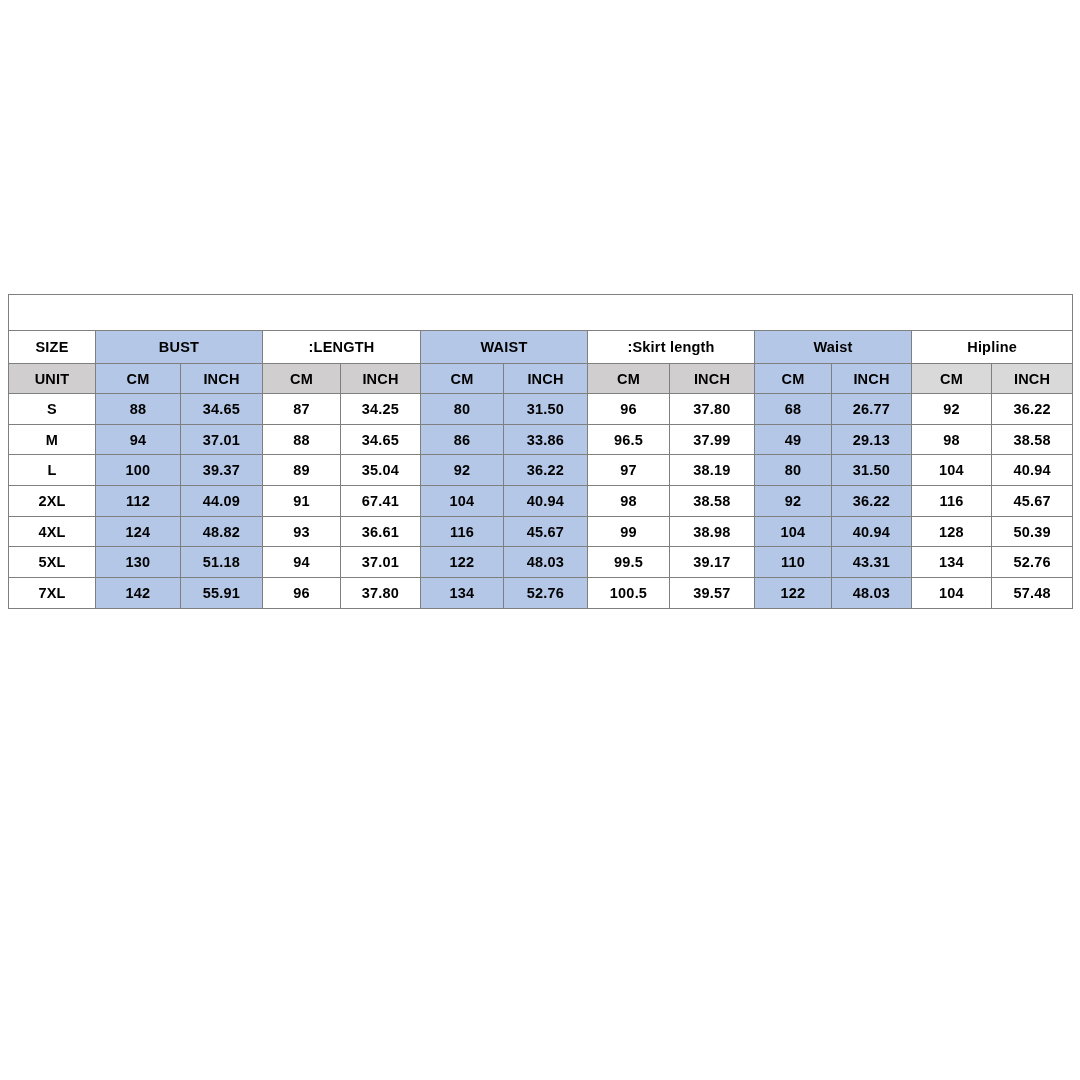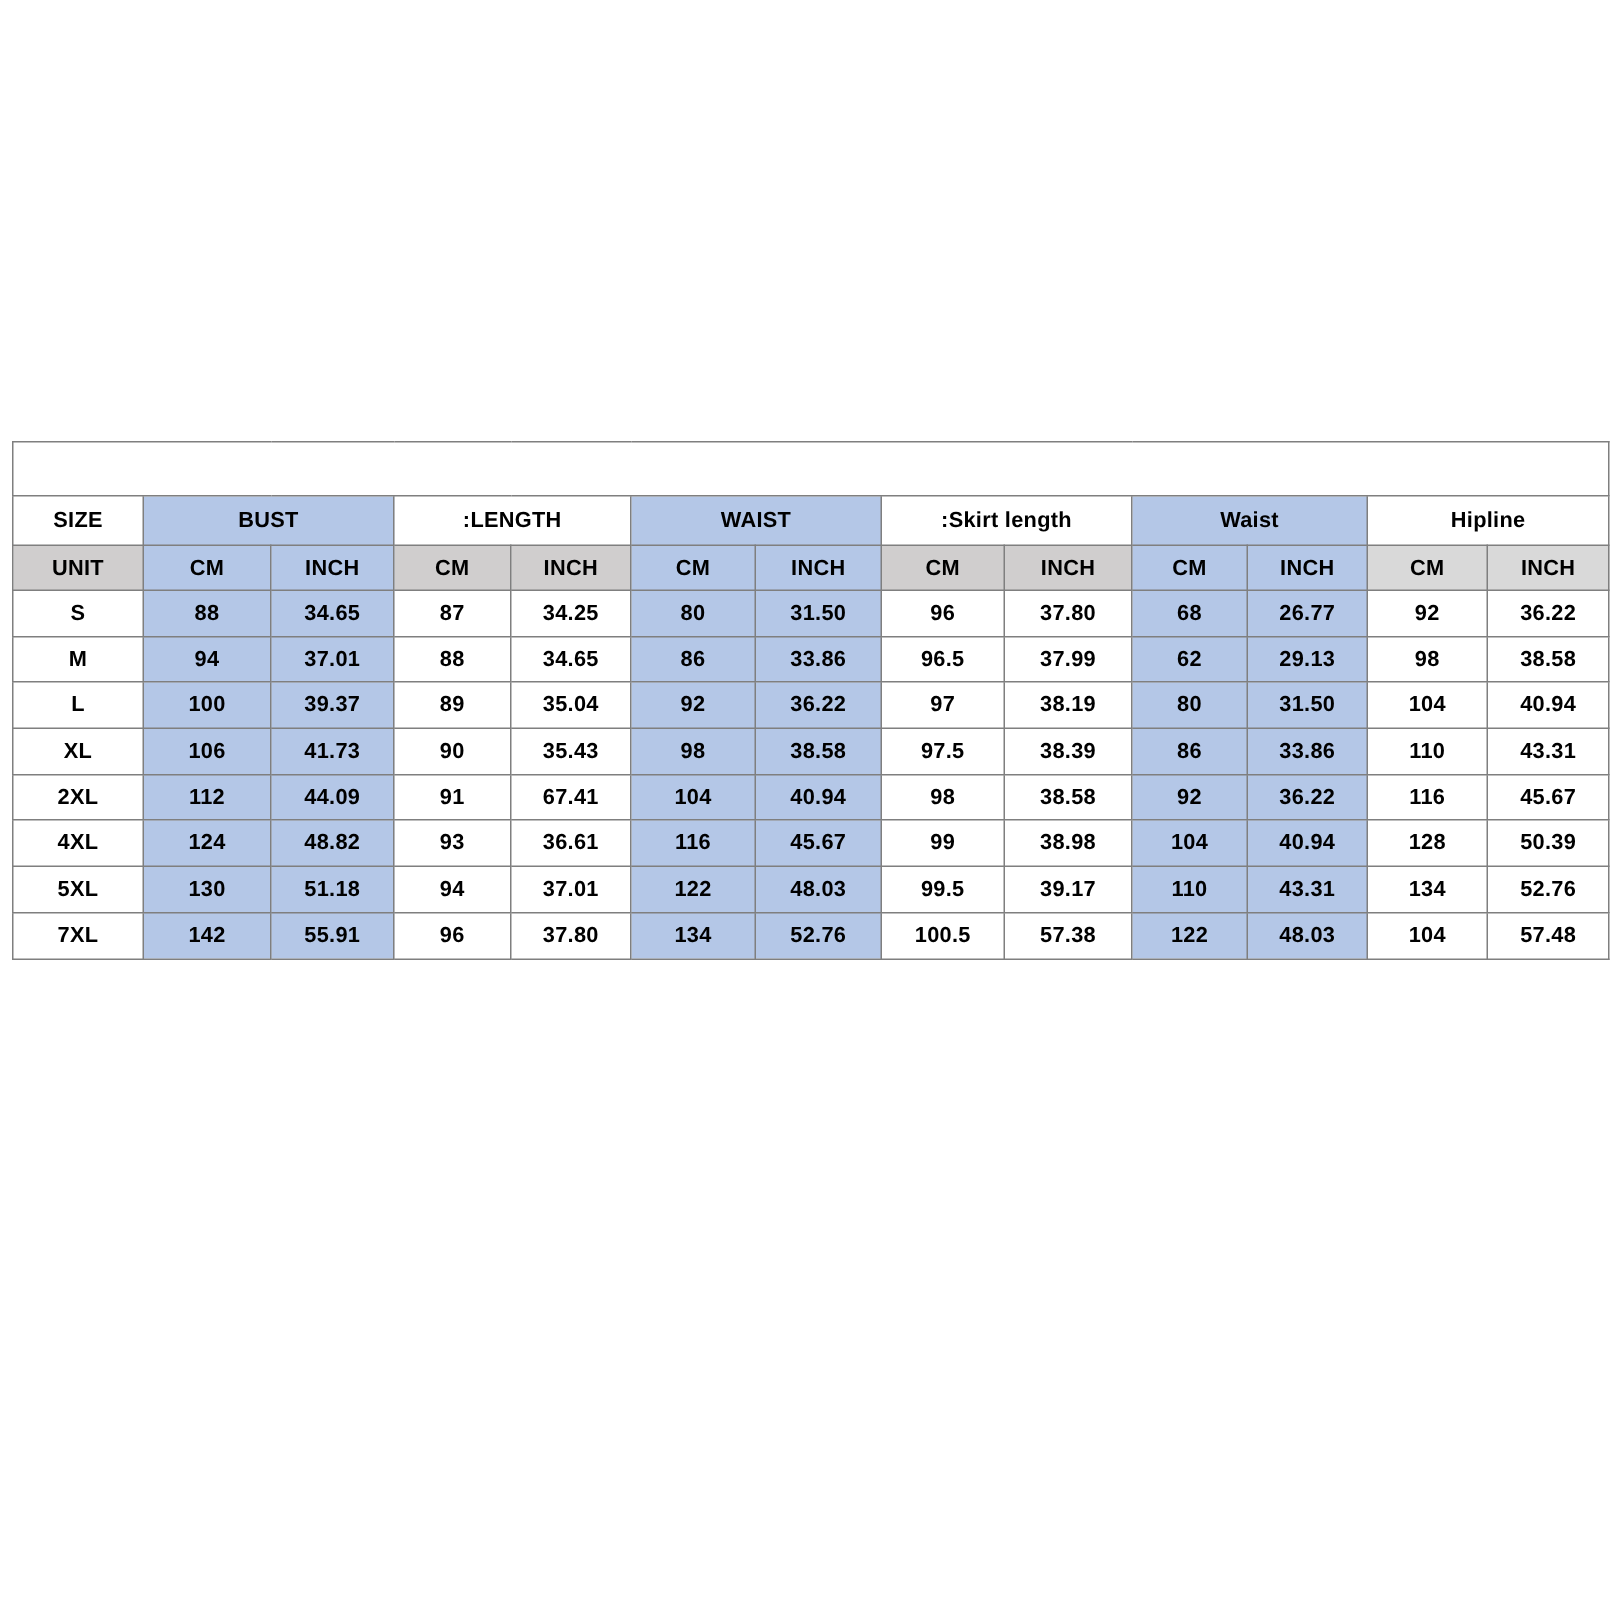--- a/index.html
+++ b/index.html
@@ -135,56 +135,41 @@
       <tr class="data-row">
         <td class="fill-white">M</td>
         <td class="fill-blue">94</td>
         <td class="fill-blue">37.01</td>
         <td class="fill-white">88</td>
         <td class="fill-white">34.65</td>
         <td class="fill-blue">86</td>
         <td class="fill-blue">33.86</td>
         <td class="fill-white">96.5</td>
         <td class="fill-white">37.99</td>
-        <td class="fill-blue">62</td>
+        <td class="fill-blue">49</td>
         <td class="fill-blue">29.13</td>
         <td class="fill-white">98</td>
         <td class="fill-white">38.58</td>
       </tr>
       <tr class="data-row">
         <td class="fill-white">L</td>
         <td class="fill-blue">100</td>
         <td class="fill-blue">39.37</td>
         <td class="fill-white">89</td>
         <td class="fill-white">35.04</td>
         <td class="fill-blue">92</td>
         <td class="fill-blue">36.22</td>
         <td class="fill-white">97</td>
         <td class="fill-white">38.19</td>
         <td class="fill-blue">80</td>
         <td class="fill-blue">31.50</td>
         <td class="fill-white">104</td>
         <td class="fill-white">40.94</td>
       </tr>
       <tr class="data-row">
-        <td class="fill-white">XL</td>
-        <td class="fill-blue">106</td>
-        <td class="fill-blue">41.73</td>
-        <td class="fill-white">90</td>
-        <td class="fill-white">35.43</td>
-        <td class="fill-blue">98</td>
-        <td class="fill-blue">38.58</td>
-        <td class="fill-white">97.5</td>
-        <td class="fill-white">38.39</td>
-        <td class="fill-blue">86</td>
-        <td class="fill-blue">33.86</td>
-        <td class="fill-white">110</td>
-        <td class="fill-white">43.31</td>
-      </tr>
-      <tr class="data-row">
         <td class="fill-white">2XL</td>
         <td class="fill-blue">112</td>
         <td class="fill-blue">44.09</td>
         <td class="fill-white">91</td>
         <td class="fill-white">67.41</td>
         <td class="fill-blue">104</td>
         <td class="fill-blue">40.94</td>
         <td class="fill-white">98</td>
         <td class="fill-white">38.58</td>
         <td class="fill-blue">92</td>
@@ -224,21 +209,21 @@
       </tr>
       <tr class="data-row">
         <td class="fill-white">7XL</td>
         <td class="fill-blue">142</td>
         <td class="fill-blue">55.91</td>
         <td class="fill-white">96</td>
         <td class="fill-white">37.80</td>
         <td class="fill-blue">134</td>
         <td class="fill-blue">52.76</td>
         <td class="fill-white">100.5</td>
-        <td class="fill-white">57.38</td>
+        <td class="fill-white">39.57</td>
         <td class="fill-blue">122</td>
         <td class="fill-blue">48.03</td>
         <td class="fill-white">104</td>
         <td class="fill-white">57.48</td>
       </tr>
     </tbody>
   </table>
 </div>
 
 </body></html>

